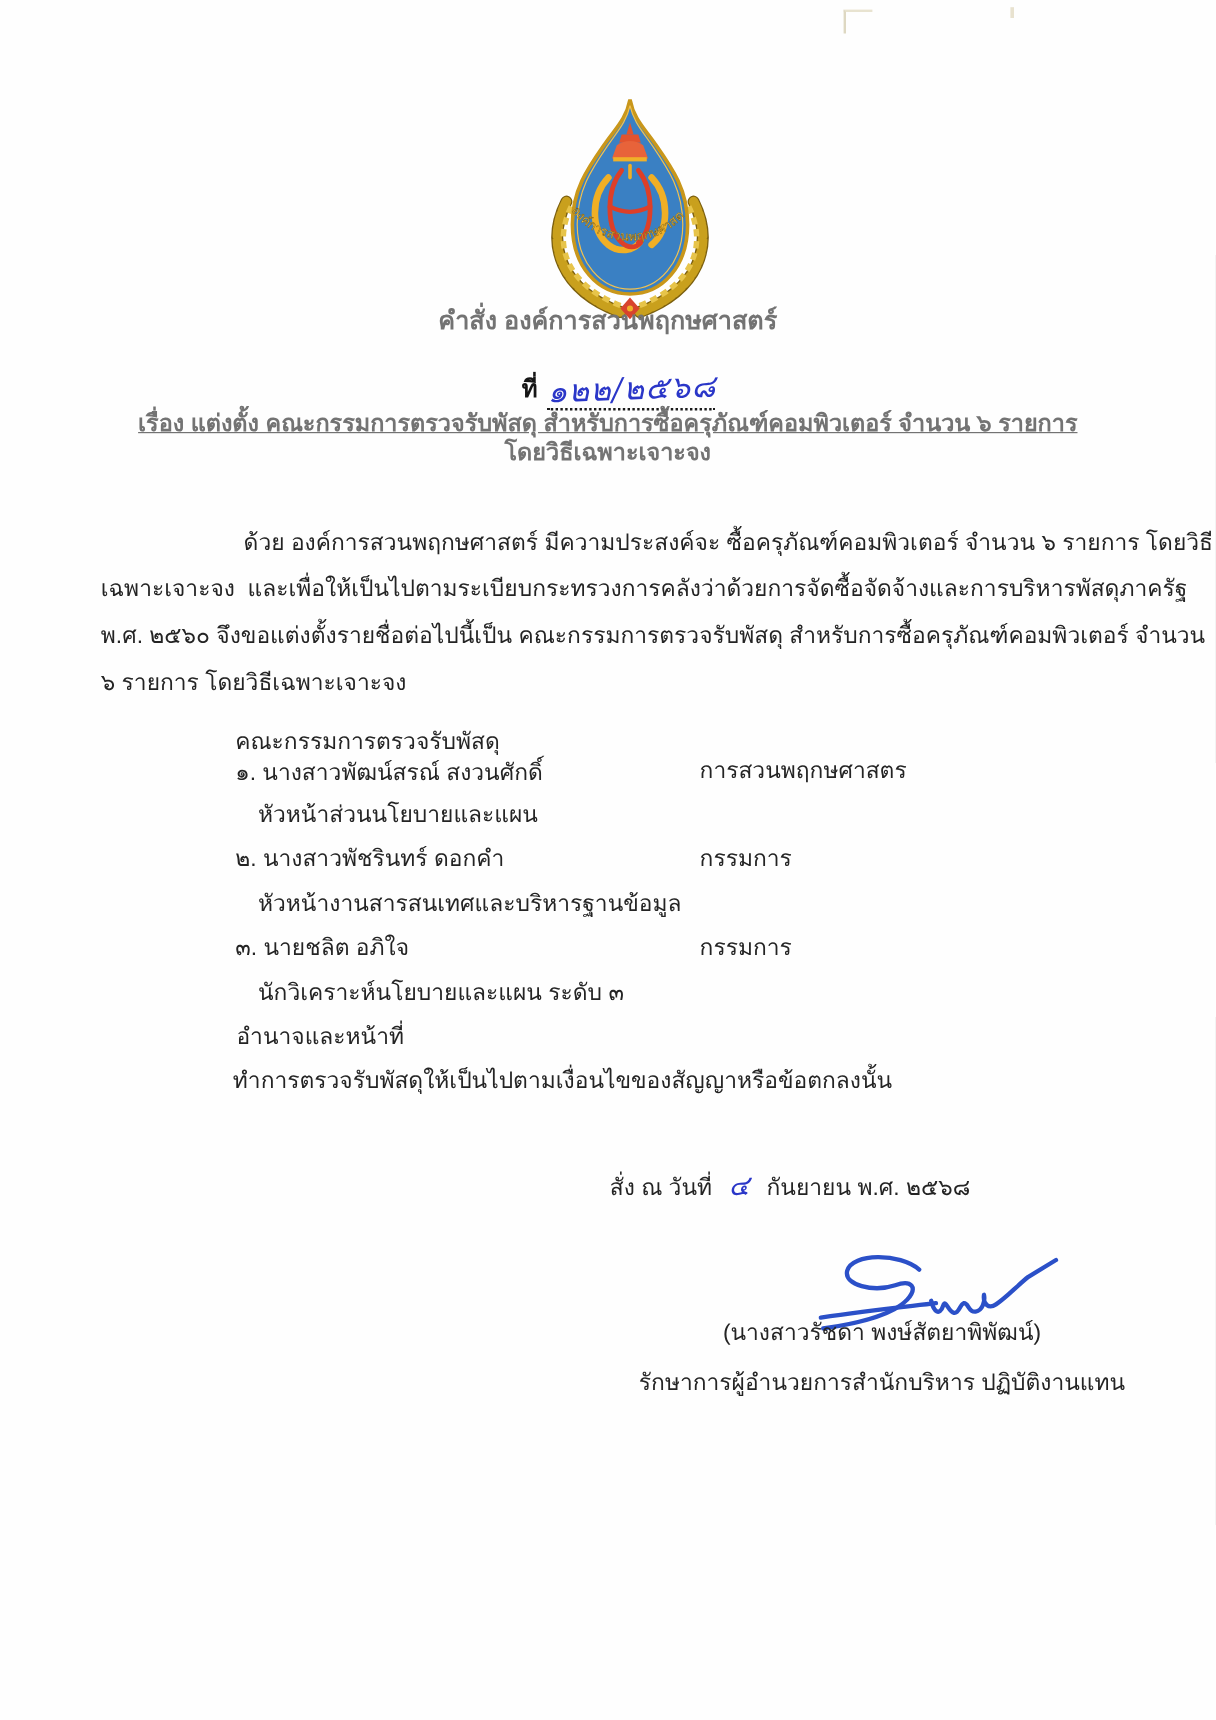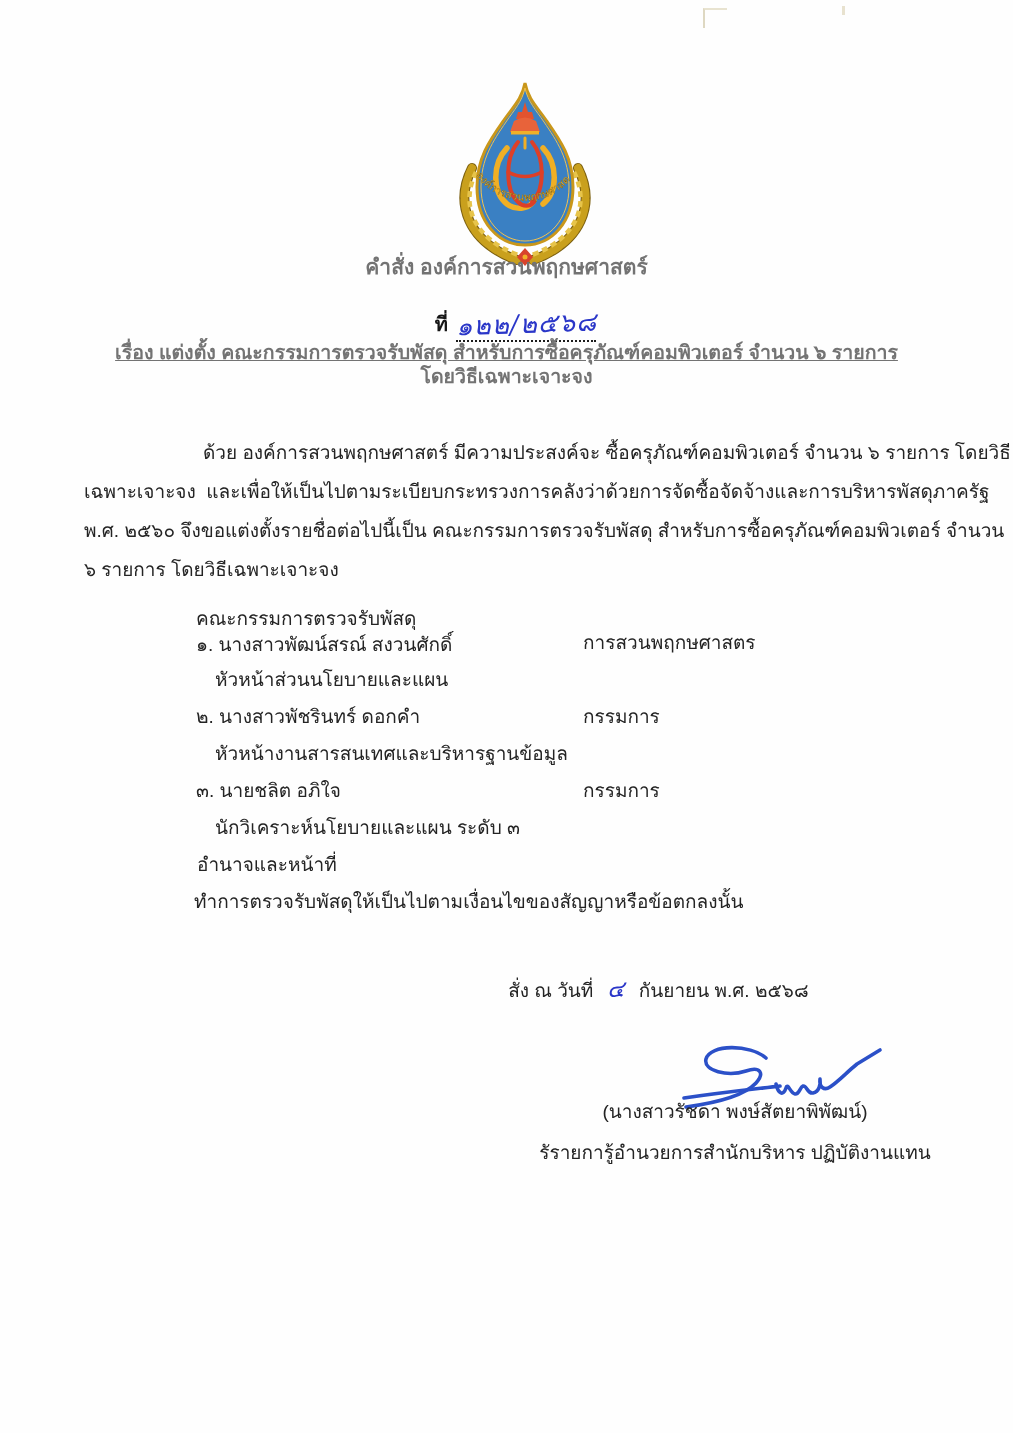--- a/index.html
+++ b/index.html
@@ -137,15 +137,15 @@
     <svg width="220" height="76" viewBox="0 0 220 76">
       <g fill="none" stroke="#2b50c8" stroke-width="3.6" stroke-linecap="round" stroke-linejoin="round">
         <path d="M96,16 C80,2 40,2 36,17 C33,29 58,35 76,29 C90,24 95,31 86,41 C73,55 38,62 16,65"></path>
         <path d="M14,56 C55,50 85,47 110,44"></path>
         <path d="M106,42 c2,9 7,13 10,4 c2,-6 4,5 9,6 c4,1 5,-7 8,-8 c4,-1 4,8 10,7 c6,-1 8,-9 7,-14 c-1,8 4,12 10,8 c9,-6 17,-15 27,-23 l23,-14"></path>
       </g>
     </svg>
   </div>
 
   <div class="abs sig-block t" style="top:1099px;">(นางสาวรัชดา พงษ์สัตยาพิพัฒน์)</div>
-  <div class="abs sig-block t" style="top:1140px;">รัรายการู้อำนวยการสำนักบริหาร ปฏิบัติงานแทน</div>
+  <div class="abs sig-block t" style="top:1140px;">รักษาการผู้อำนวยการสำนักบริหาร ปฏิบัติงานแทน</div>
 
 </div>
 
 </body></html>

